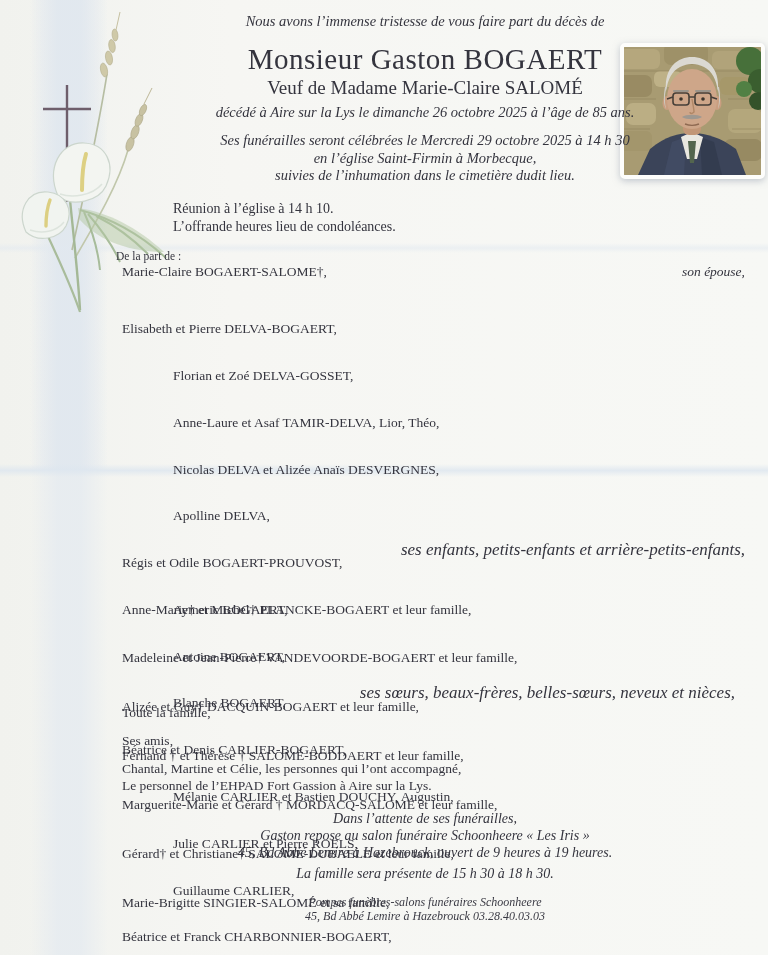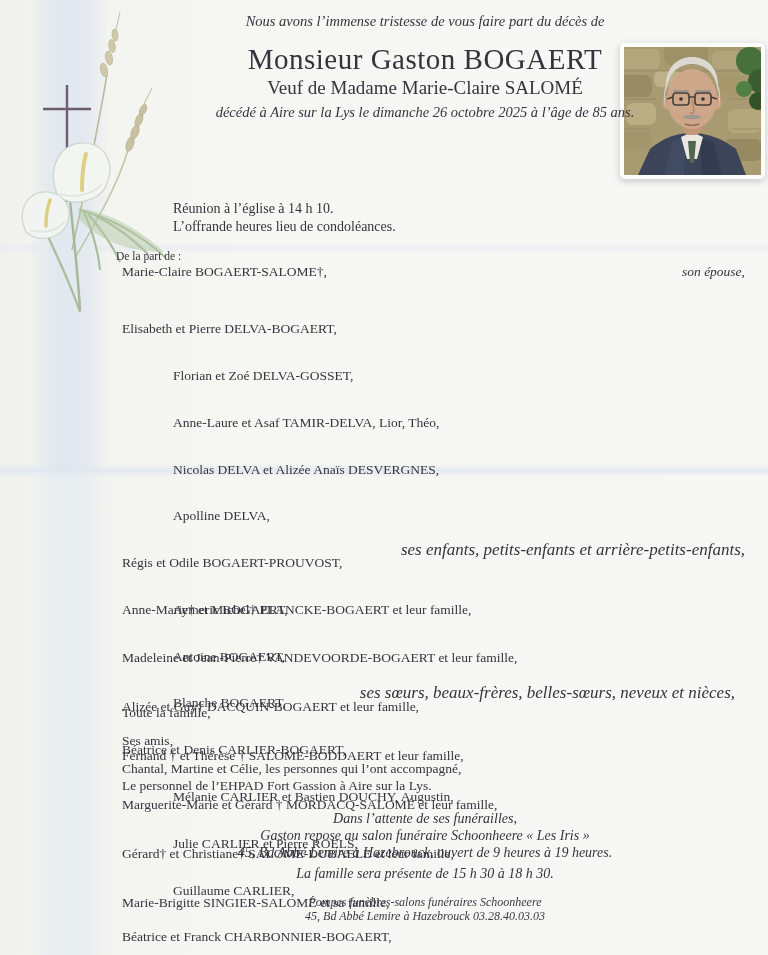--- a/index.html
+++ b/index.html
@@ -194,20 +194,25 @@
 
       <path d="M61 77 C 66 79 70 79 75 77" stroke="#8f6a52" stroke-width="1.4" fill="none"></path>
     </svg>
   </div>
 
   <div class="abs ctr it intro">Nous avons l’immense tristesse de vous faire part du décès de</div>
   <div class="abs ctr name">Monsieur Gaston BOGAERT</div>
   <div class="abs ctr widower">Veuf de Madame Marie-Claire SALOMÉ</div>
   <div class="abs ctr it death">décédé à Aire sur la Lys le dimanche 26 octobre 2025 à l’âge de 85 ans.</div>
 
+  <div class="abs ctr it funeral">
+    <div>Ses funérailles seront célébrées le Mercredi  29 octobre 2025 à 14 h 30</div>
+    <div>en l’église Saint-Firmin à Morbecque,</div>
+    <div>suivies de l’inhumation dans le cimetière dudit lieu.</div>
+  </div>
 
   <div class="abs meeting">
     <div>Réunion à l’église à 14 h 10.</div>
     <div>L’offrande heures lieu de condoléances.</div>
   </div>
 
   <div class="abs from-label">De la part de :</div>
 
   <div class="abs spouse-row">
     <span>Marie-Claire BOGAERT-SALOME†,</span>

